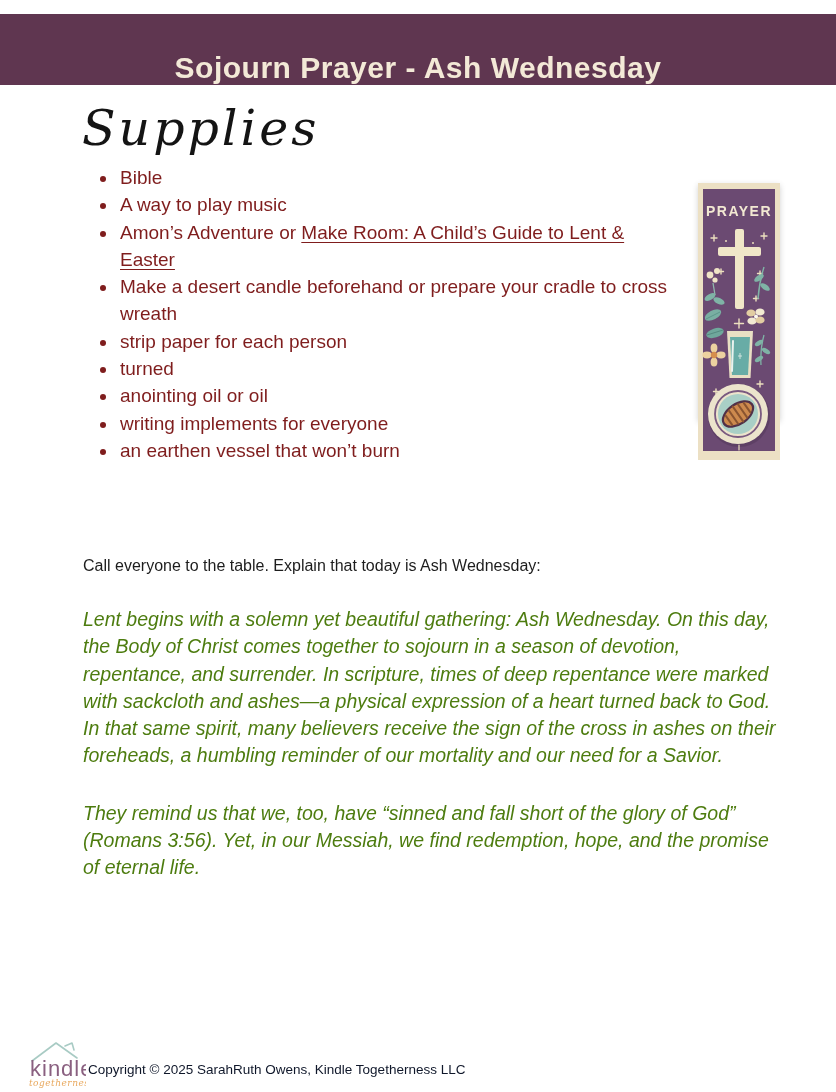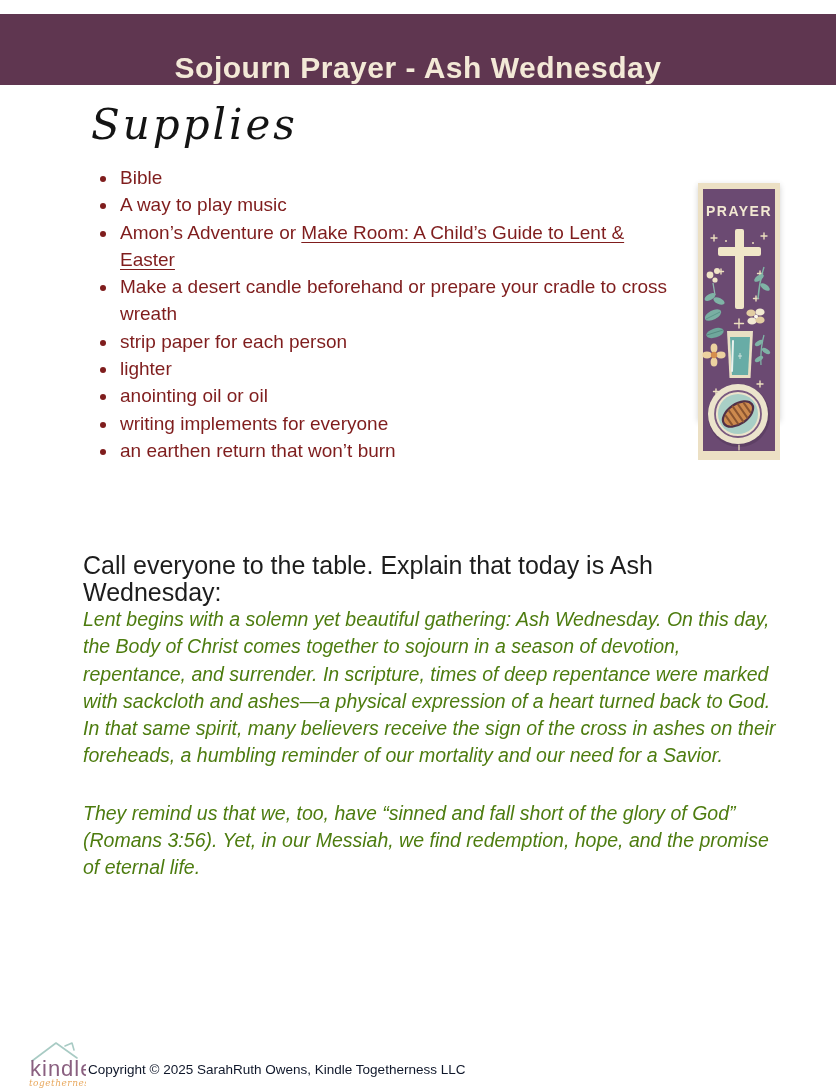--- a/index.html
+++ b/index.html
@@ -27,25 +27,25 @@
   .title-bar h1 {
     font-size: 30px;
     font-weight: bold;
     letter-spacing: 0.5px;
     color: #f3e9d7;
   }
 
   
   .script-heading {
     position: absolute;
-    left: 91px;
+    left: 82px;
     font-family: "DejaVu Serif", serif;
     font-style: italic;
     font-weight: 400;
-    font-size: 42px;
+    font-size: 49px;
     letter-spacing: 3px;
     color: #141414;
   }
   #supplies-heading { top: 100px; }
   #gather-heading   { top: 489px; }
 
   
   .supplies-list {
     position: absolute;
     left: 83px;
@@ -72,21 +72,21 @@
     height: 237px;
     box-shadow: 0 2px 6px rgba(0,0,0,0.18);
   }
 
   
   .gather-intro {
     position: absolute;
     left: 83px;
     top: 552px;
     width: 700px;
-    font-size: 25px;
+    font-size: 16px;
     line-height: 27px;
   }
   .gather-paragraphs {
     position: absolute;
     left: 83px;
     top: 606px;
     width: 694px;
   }
   .gather-paragraphs p {
     font-style: italic;
@@ -122,24 +122,24 @@
   </header>
 
   <h2 class="script-heading" id="supplies-heading">Supplies</h2>
 
   <ul class="supplies-list">
     <li><span>Bible</span></li>
     <li><span>A way to play music</span></li>
     <li><span>Amon’s Adventure or </span><span class="underlined">Make Room: A Child’s Guide to Lent &amp; Easter </span></li>
     <li><span>Make a desert candle beforehand or prepare your cradle to cross wreath</span></li>
     <li><span>strip paper for each person</span></li>
-    <li><span>lighter</span></li>
+    <li><span>turned</span></li>
     <li><span>anointing oil or oil</span></li>
     <li><span>writing implements for everyone</span></li>
-    <li><span>an earthen return that won’t burn</span></li>
+    <li><span>an earthen vessel that won’t burn</span></li>
   </ul>
 
   <div class="bookmark">
     <svg width="82" height="277" viewBox="0 0 82 277" xmlns="http://www.w3.org/2000/svg">
 
       <rect x="0" y="0" width="82" height="277" fill="#ece0c4"></rect>
 
       <rect x="5" y="6" width="72" height="262" fill="#6b4a72"></rect>
 
       <text x="41" y="33" text-anchor="middle" font-family="Liberation Sans, sans-serif" font-size="14" font-weight="bold" letter-spacing="1.5" fill="#f2e8d2">PRAYER</text>

